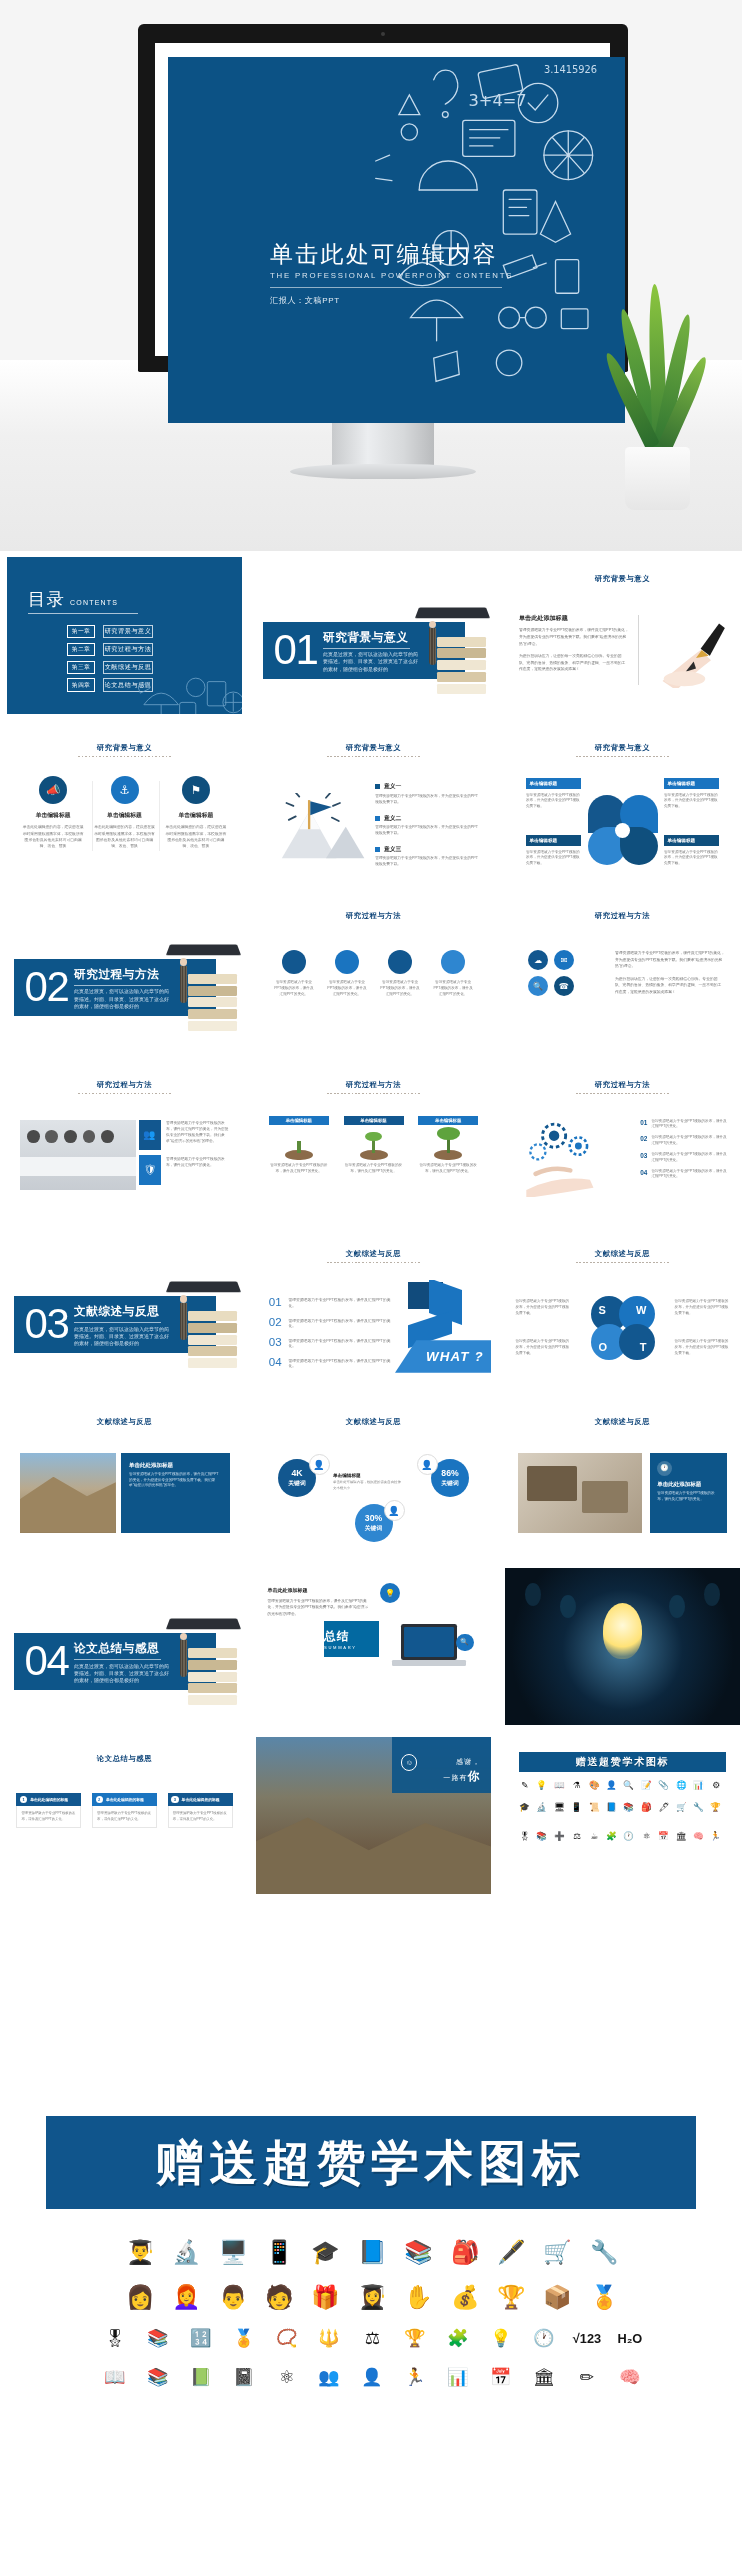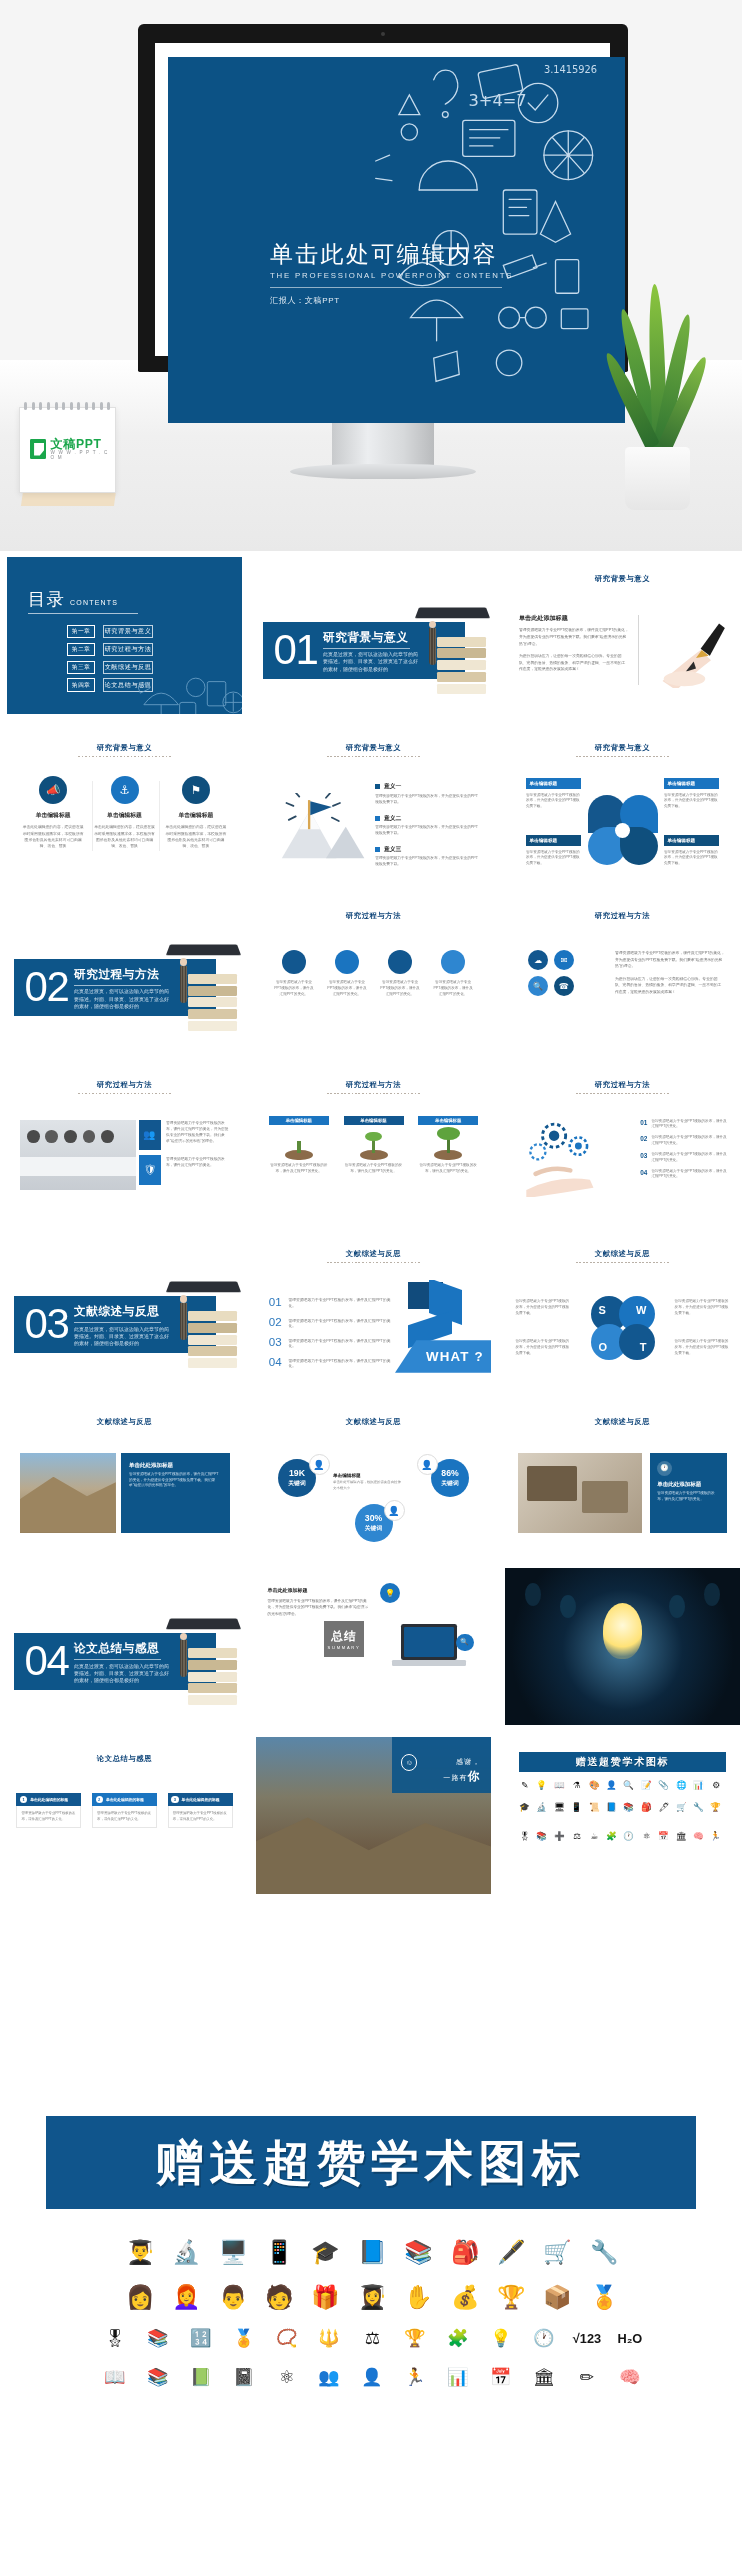--- a/index.html
+++ b/index.html
@@ -132,22 +132,22 @@
   .kpi { position:absolute; border-radius:50%; color:#fff; text-align:center;
      display:flex; flex-direction:column; align-items:center; justify-content:center; }
   .kpi .v { font-size:8.7px; font-weight:bold; }
   .kpi .k { font-size:5.8px; font-weight:bold; margin-top:1.2px; }
   .kpi-badge { position:absolute; width:21px; height:21px; border-radius:50%; background:#fff;
      border:0.6px solid #dcdcdc; display:flex; align-items:center; justify-content:center; }
   .bluebox { background:#0d5589; color:#fff; position:absolute; }
   .bb-t { font-size:5.5px; font-weight:bold; }
   .bb-d { font-size:3.6px; line-height:1.6; color:#cfe0ee; margin-top:2.9px; }
 
-  .sum-badge { position:absolute; left:68px; top:53px; width:40px; height:36px; background:#737373;
-     color:#fff; display:flex; flex-direction:column; align-items:center; justify-content:center; }
+  .sum-badge { position:absolute; left:68px; top:53px; width:55px; height:36px; background:#0369a1;
+     color:#fff; display:flex; flex-direction:column; align-items:flex-start; justify-content:center; }
   .sum-badge .c { font-size:11.6px; font-weight:bold; letter-spacing:1.2px; }
   .sum-badge .e { font-size:4.1px; letter-spacing:1.7px; margin-top:1.2px; }
 
   .thx { position:absolute; right:10.4px; top:20px; color:#fff; text-align:right; }
   .thx .l1 { font-size:7px; letter-spacing:1.2px; }
   .thx .l2 { font-size:7px; letter-spacing:1.2px; margin-top:1.7px; }
   .thx .l2 b { font-size:11.6px; }
 
   .icon-head { position:absolute; left:14px; right:14px; top:15px; height:20px; background:#0d5589;
      color:#fff; display:flex; align-items:center; justify-content:center;
@@ -228,46 +228,20 @@
         </svg>
         <div class="hero-txt">
           <div class="hero-title-cn">单击此处可编辑内容</div>
           <div class="hero-title-en">THE PROFESSIONAL POWERPOINT CONTENTS</div>
           <div class="hero-rule"></div>
           <div class="hero-by">汇报人：文稿PPT</div>
         </div>
       </div>
     </div>
 
-    <div class="notepad">
-      <div class="np-stand"></div>
-      <div class="np-body">
-        <div class="np-logo">
-          <div class="np-mark"></div>
-          <div class="np-txt">
-            <div class="np-t1">文稿PPT</div>
-            <div class="np-t2">W W W . P P T . C O M</div>
-          </div>
-        </div>
-      </div>
-      <div class="np-rings">
-        <i></i>
-          <i></i>
-          <i></i>
-          <i></i>
-          <i></i>
-          <i></i>
-          <i></i>
-          <i></i>
-          <i></i>
-          <i></i>
-          <i></i>
-          <i></i>
-      </div>
-    </div>
 
     <div class="plant">
       <div class="leaf" style="left:24.4px;height:145px;transform:rotate(-14deg);background:linear-gradient(180deg,#6fae3e,#2f7a33);"></div>
       <div class="leaf" style="left:41px;height:168px;transform:rotate(-2deg);background:linear-gradient(180deg,#8cc63f,#357a35);"></div>
       <div class="leaf" style="left:57px;height:139px;transform:rotate(12deg);background:linear-gradient(180deg,#76b341,#2e7331);"></div>
       <div class="leaf" style="left:14px;height:104px;transform:rotate(-26deg);background:linear-gradient(180deg,#5f9c36,#2a6b2d);"></div>
       <div class="leaf" style="left:68px;height:99px;transform:rotate(24deg);background:linear-gradient(180deg,#87bf45,#336f31);"></div>
       <div class="pot"></div>
     </div>
   </div>
@@ -678,21 +652,21 @@
             <div class="d">管理资源吧致力于专业PPT模板的发布，课件及汇报PPT的美化。</div>
           </div>
         </div>
         <div style="position:absolute;right:0;top:49px;width:96px;height:102px;overflow:hidden;">
           <div style="position:absolute;left:12.8px;top:2.3px;width:35px;height:27px;background:#114b7c;"></div>
           <div style="position:absolute;left:34px;top:3.5px;width:32.5px;height:35px;background:#1a74c0;transform:skewY(20deg);"></div>
           <div style="position:absolute;left:12.8px;top:38px;width:44px;height:23px;background:#1a74c0;transform:skewY(-18deg);"></div>
           <div style="position:absolute;left:0;top:60px;width:97px;height:32.5px;background:#2e86d0;
                       clip-path:polygon(22% 0,100% 0,100% 100%,0 100%);
                       color:#fff;font-size:13.3px;font-weight:bold;letter-spacing:1.2px;
-                      display:flex;align-items:center;padding-left:31px;">WHAT ?</div>
+                      display:flex;align-items:center;padding-left:31px;font-style:italic;">WHAT ?</div>
         </div>
       </div>
 
       <div class="slide">
         <div class="ghead">
           <div class="t">文献综述与反思</div>
           <div class="u"></div>
         </div>
         <div style="position:absolute;left:10.4px;top:68px;width:55px;font-size:3.6px;line-height:1.65;color:#777;">管理资源吧致力于专业PPT模板的发布，并为您提供专业的PPT模板免费下载。</div>
         <div style="position:absolute;right:10.4px;top:68px;width:55px;font-size:3.6px;line-height:1.65;color:#777;">管理资源吧致力于专业PPT模板的发布，并为您提供专业的PPT模板免费下载。</div>
@@ -723,21 +697,21 @@
         </div>
       </div>
 
       <div class="slide">
         <div class="ghead">
           <div class="t">文献综述与反思</div>
           <div class="u"></div>
         </div>
         <div class="kpi-wrap">
           <div class="kpi" style="left:22px;top:7px;width:38px;height:38px;background:#12578f;">
-            <div class="v">19K</div>
+            <div class="v">4K</div>
             <div class="k">关键词</div>
           </div>
           <div class="kpi-badge" style="left:53px;top:2.3px;color:#1a74c0;font-size:9.3px;">👤</div>
 
           <div class="kpi" style="right:22px;top:7px;width:38px;height:38px;background:#1a74c0;">
             <div class="v">86%</div>
             <div class="k">关键词</div>
           </div>
           <div class="kpi-badge" style="right:53px;top:2.3px;color:#1a74c0;font-size:9.3px;">👤</div>
 

